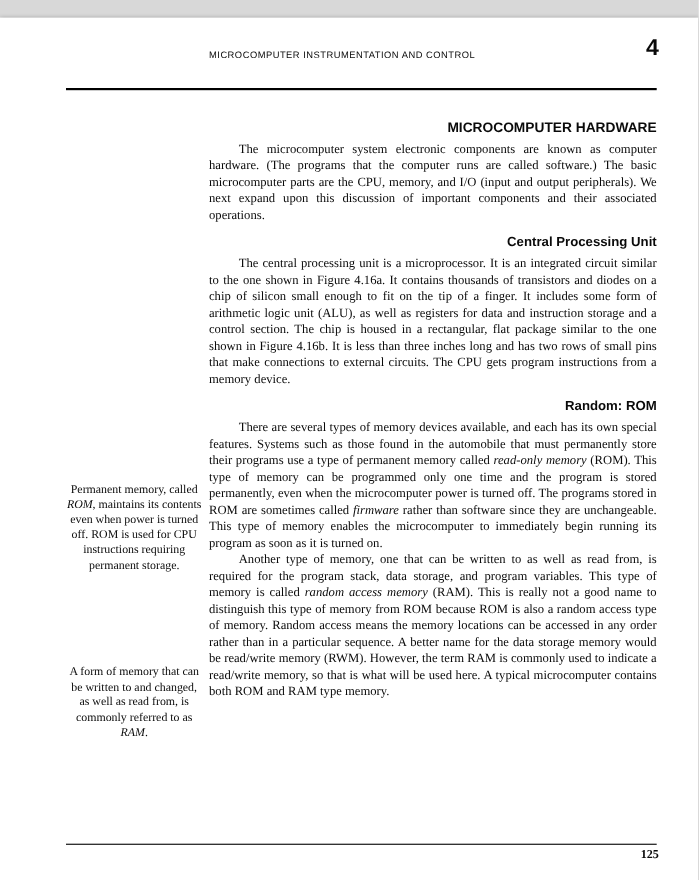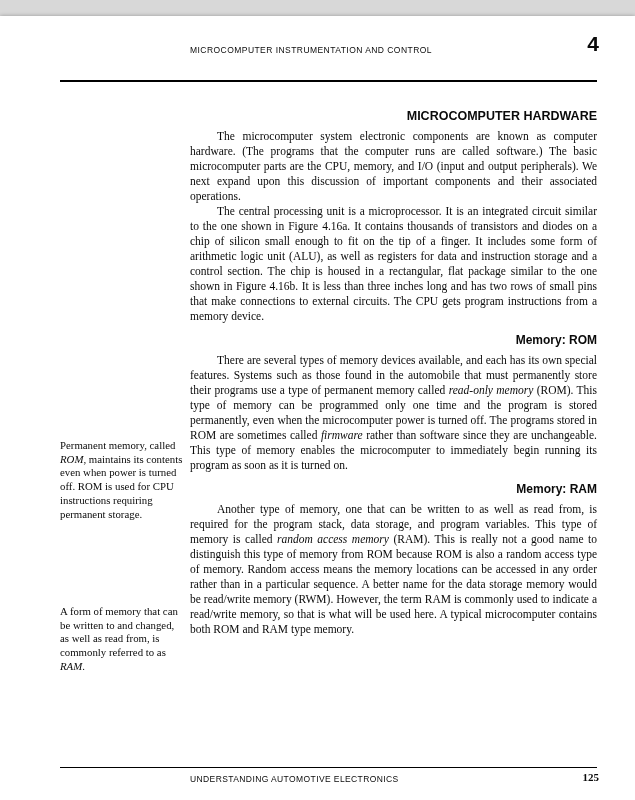--- a/index.html
+++ b/index.html
@@ -39,21 +39,21 @@
   .main-heading, .section-heading {
     font-family: "Liberation Sans", sans-serif;
     font-weight: bold; text-align: right;
     margin: 9px 0 5px 0; line-height: 15px;
   }
   .main-heading { font-size: 12.5px; }
   .section-heading { font-size: 12px; }
   
   .margin-note {
     position: absolute; left: 60px; width: 124px;
-    font-size: 10.8px; line-height: 13.7px; text-align: left;
+    font-size: 10.8px; line-height: 13.7px; text-align: center;
   }
   .margin-note-rom { top: 423px; }
   .margin-note-ram { top: 589px; }
   
   .footer-rule {
     position: absolute; top: 751px; left: 60px;
     width: 537px; height: 1px; background: #000;
   }
   .book-title {
     position: absolute; top: 758px; left: 190px;
@@ -74,32 +74,31 @@
   <div class="running-title">MICROCOMPUTER INSTRUMENTATION AND CONTROL</div>
   <div class="chapter-number">4</div>
   <div class="header-rule"></div>
 
   <div class="body-column">
 
     <h2 class="main-heading">MICROCOMPUTER HARDWARE</h2>
 
     <p class="indent">The microcomputer system electronic components are known as computer hardware. (The programs that the computer runs are called software.) The basic microcomputer parts are the CPU, memory, and I/O (input and output peripherals). We next expand upon this discussion of important components and their associated operations.</p>
 
+    <h3 class="section-heading">Central Processing Unit</h3>
 
     <p class="indent">The central processing unit is a microprocessor. It is an integrated circuit similar to the one shown in Figure 4.16a. It contains thousands of transistors and diodes on a chip of silicon small enough to fit on the tip of a finger. It includes some form of arithmetic logic unit (ALU), as well as registers for data and instruction storage and a control section. The chip is housed in a rectangular, flat package similar to the one shown in Figure 4.16b. It is less than three inches long and has two rows of small pins that make connections to external circuits. The CPU gets program instructions from a memory device.</p>
 
-    <h3 class="section-heading">Memory: ROM</h3>
+    <h3 class="section-heading">Random: ROM</h3>
 
     <p class="indent">There are several types of memory devices available, and each has its own special features. Systems such as those found in the automobile that must permanently store their programs use a type of permanent memory called <i>read-only memory</i> (ROM). This type of memory can be programmed only one time and the program is stored permanently, even when the microcomputer power is turned off. The programs stored in ROM are sometimes called <i>firmware</i> rather than software since they are unchangeable. This type of memory enables the microcomputer to immediately begin running its program as soon as it is turned on.</p>
 
-    <h3 class="section-heading">Memory: RAM</h3>
 
     <p class="indent">Another type of memory, one that can be written to as well as read from, is required for the program stack, data storage, and program variables. This type of memory is called <i>random access memory</i> (RAM). This is really not a good name to distinguish this type of memory from ROM because ROM is also a random access type of memory. Random access means the memory locations can be accessed in any order rather than in a particular sequence. A better name for the data storage memory would be read/write memory (RWM). However, the term RAM is commonly used to indicate a read/write memory, so that is what will be used here. A typical microcomputer contains both ROM and RAM type memory.</p>
   </div>
 
   <div class="margin-note margin-note-rom">Permanent memory, called <i>ROM</i>, maintains its contents even when power is turned off. ROM is used for CPU instructions requiring permanent storage.</div>
   <div class="margin-note margin-note-ram">A form of memory that can be written to and changed, as well as read from, is commonly referred to as <i>RAM</i>.</div>
 
   <div class="footer-rule"></div>
-  <div class="book-title">UNDERSTANDING AUTOMOTIVE ELECTRONICS</div>
   <div class="page-number">125</div>
 
 </div>
 
 </body></html>

